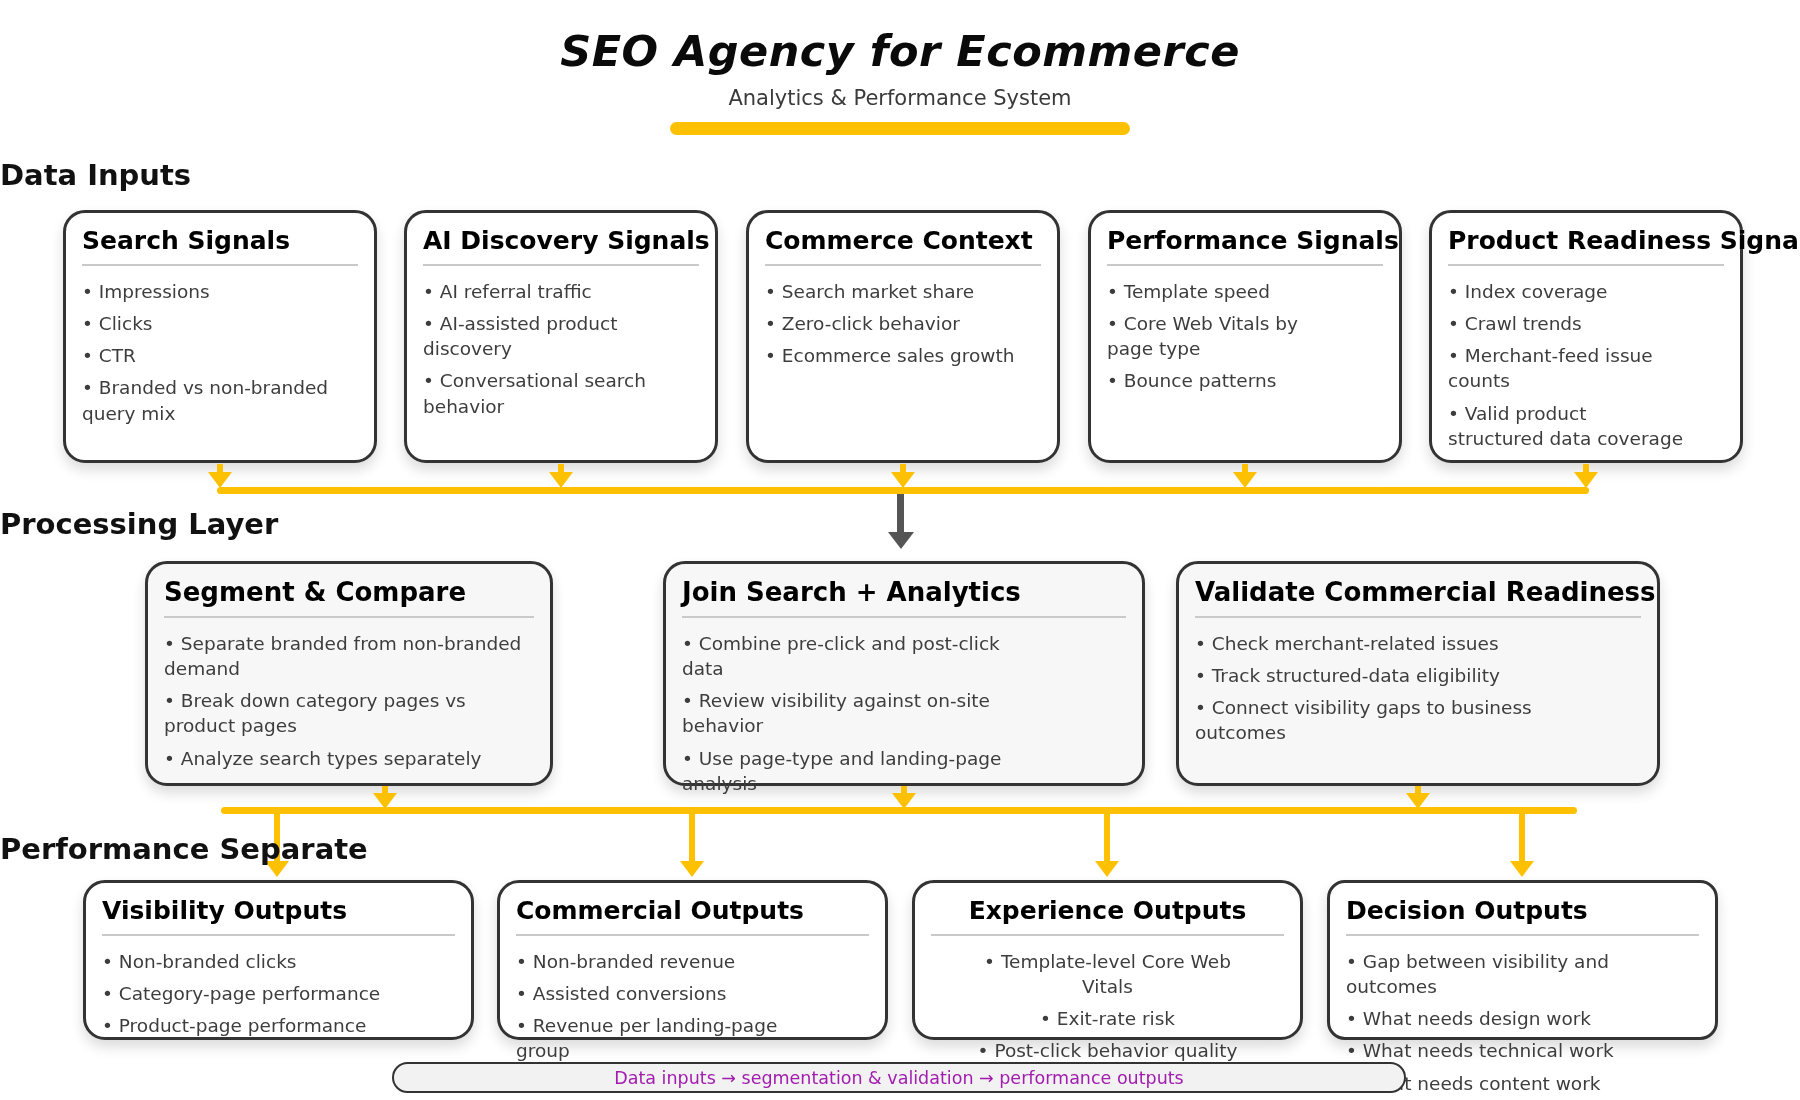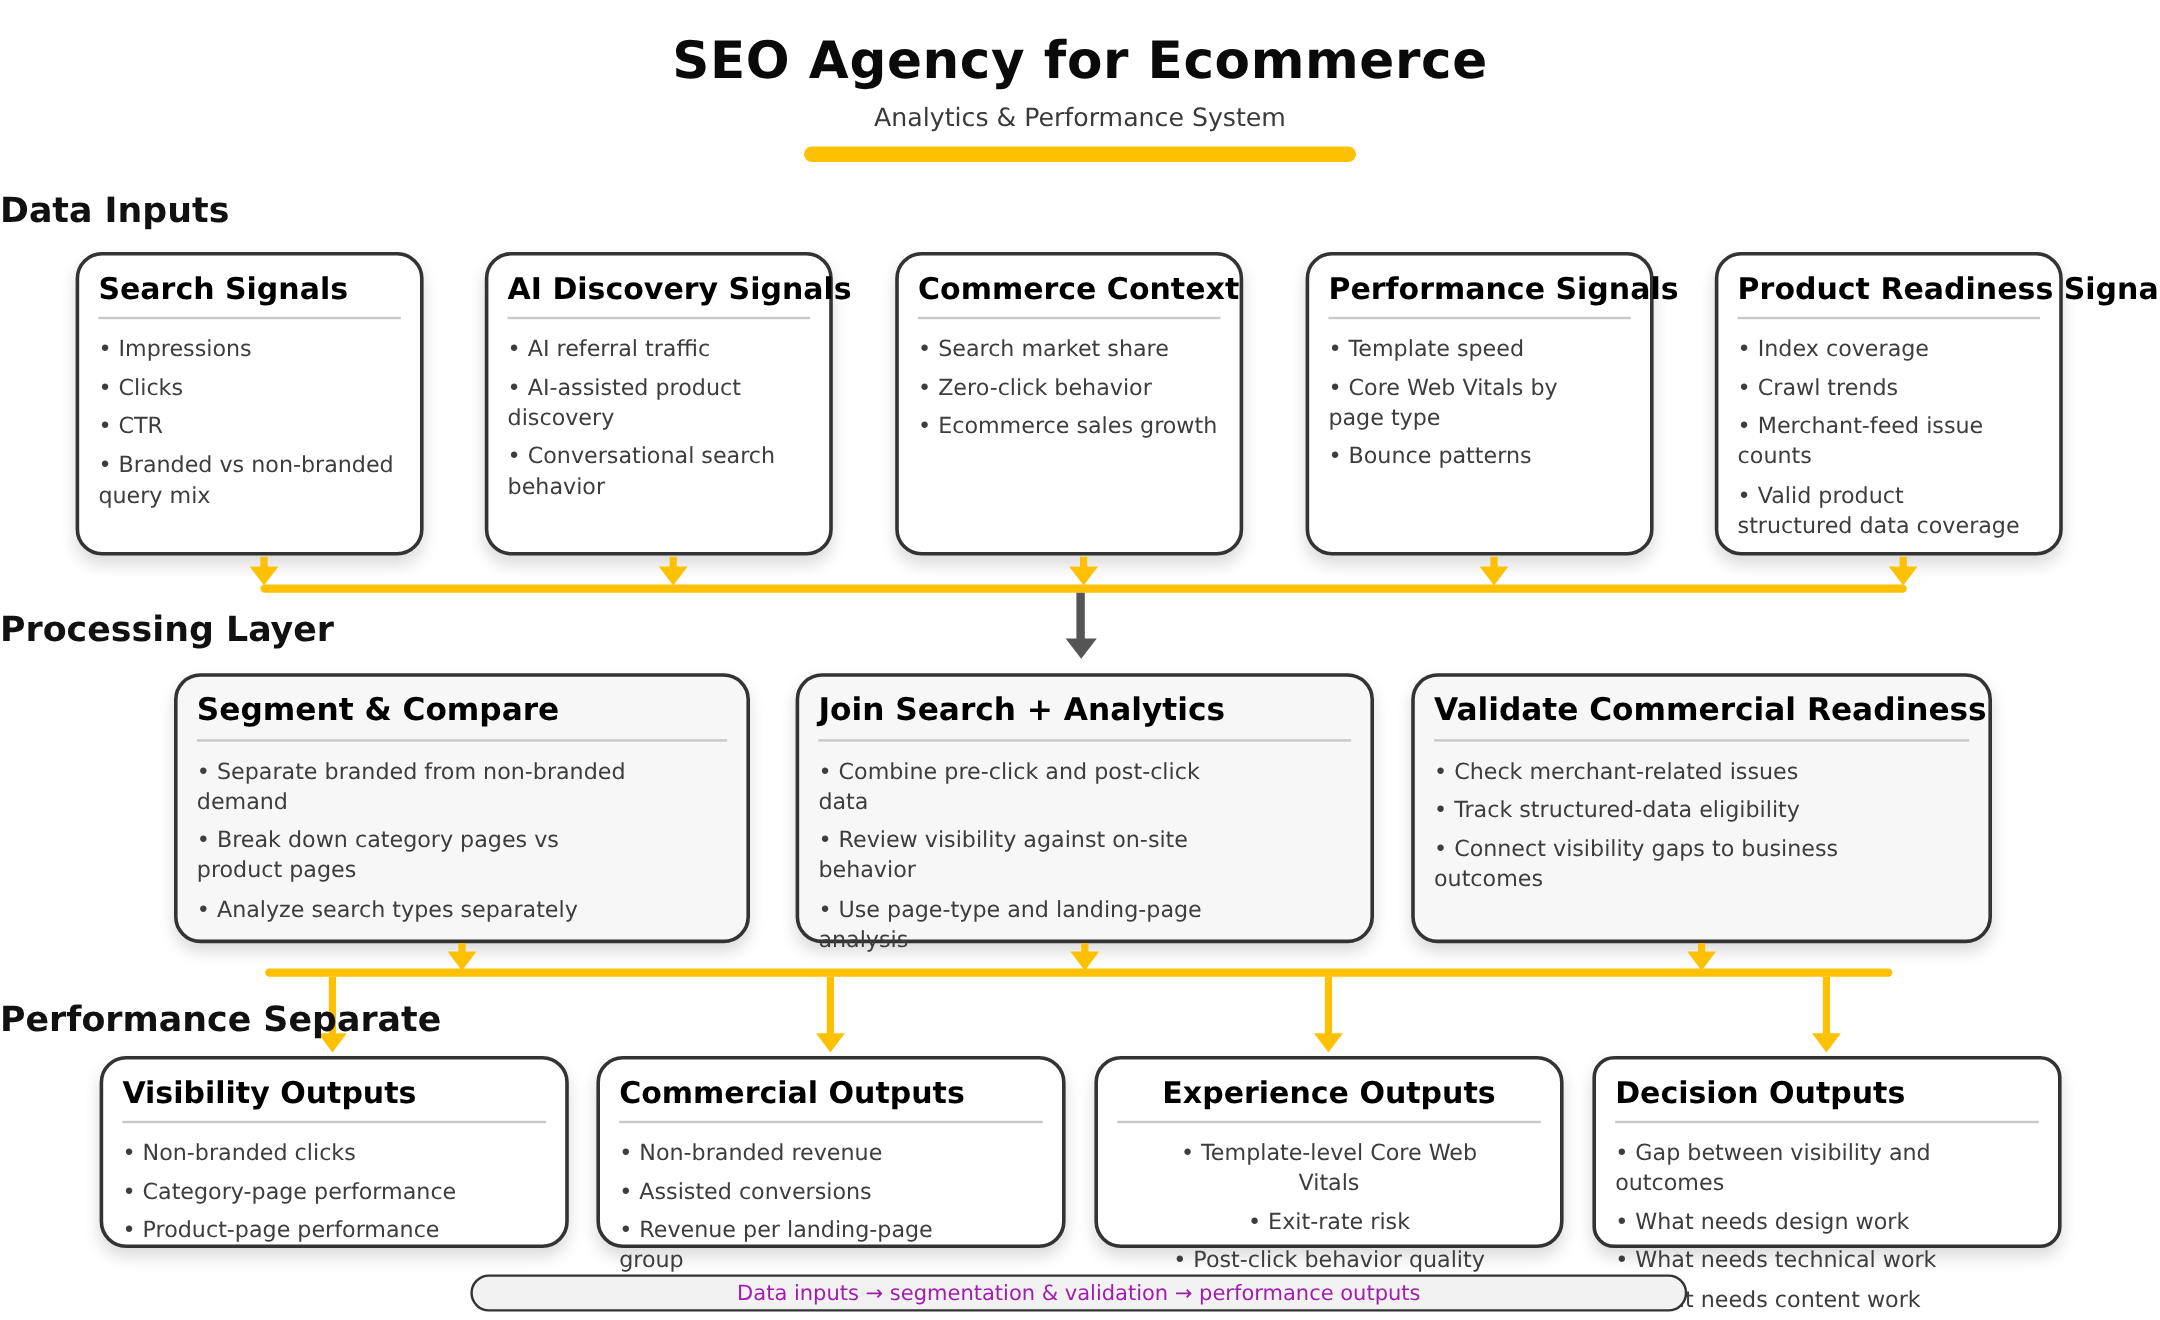--- a/index.html
+++ b/index.html
@@ -9,21 +9,21 @@
   }
   html,body{margin:0;padding:0;}
   body{
     width:1800px;height:1100px;overflow:hidden;background:#ffffff;
     font-family:"DejaVu Sans","Liberation Sans",sans-serif;position:relative;
   }
   .stage{position:absolute;inset:0;}
 
   
   .page-title{position:absolute;top:26px;left:0;width:1800px;text-align:center;
-    font-size:43px;font-weight:bold;color:#0a0a0a;letter-spacing:0.5px;}
+    font-size:43px;font-weight:bold;color:#0a0a0a;letter-spacing:0.5px;font-style:italic;}
   .page-subtitle{position:absolute;top:86px;left:0;width:1800px;text-align:center;
     font-size:21px;color:#3a3a3a;}
   .title-bar{position:absolute;top:122px;left:670px;width:460px;height:13px;
     background:var(--accent);border-radius:7px;}
   .section-heading{position:absolute;left:0;width:1800px;
     font-size:29px;font-weight:bold;color:#111;z-index:1;}
   .h-inputs{top:158px;}
   .h-processing{top:507px;}
   .h-outputs{top:832px;}
 
@@ -34,24 +34,24 @@
   .box-inner{padding:13px 16px 0 16px;}
   .box-title{font-weight:bold;color:#000;white-space:nowrap;}
   .r1 .box-title{font-size:25px;}
   .r2 .box-title{font-size:26px;}
   .r3 .box-title{font-size:25px;}
   .divider{height:0;border-bottom:2px solid #c9c9c9;margin:9px 0 13px 0;}
   .bullets p{margin:0 0 7px 0;white-space:pre-line;font-size:18.5px;
     line-height:1.36;color:#3d3d3d;}
 
   
-  .r1{top:210px;width:290px;height:253px;}
+  .r1{top:210px;width:314px;height:253px;}
   .ib1{left:63px;}.ib2{left:404px;}.ib3{left:746px;}.ib4{left:1088px;}.ib5{left:1429px;}
   .r2{top:561px;height:225px;}
-  .pb1{left:145px;width:480px;}.pb2{left:663px;width:482px;}.pb3{left:1176px;width:484px;}
+  .pb1{left:145px;width:408px;}.pb2{left:663px;width:482px;}.pb3{left:1176px;width:484px;}
   .r3{top:880px;width:391px;height:160px;}
   .ob1{left:83px;}.ob2{left:497px;}.ob3{left:912px;text-align:center;}.ob4{left:1327px;border-radius:18px;}
 
   
   .hline{position:absolute;height:7px;border-radius:3.5px;background:var(--accent);}
   .line1{left:217px;top:487px;width:1372px;}
   .line2{left:221px;top:807px;width:1356px;}
   .vstem{position:absolute;width:6px;background:var(--accent);}
   .ahead{position:absolute;width:0;height:0;border-left:12px solid transparent;
     border-right:12px solid transparent;border-top:16px solid var(--accent);}

